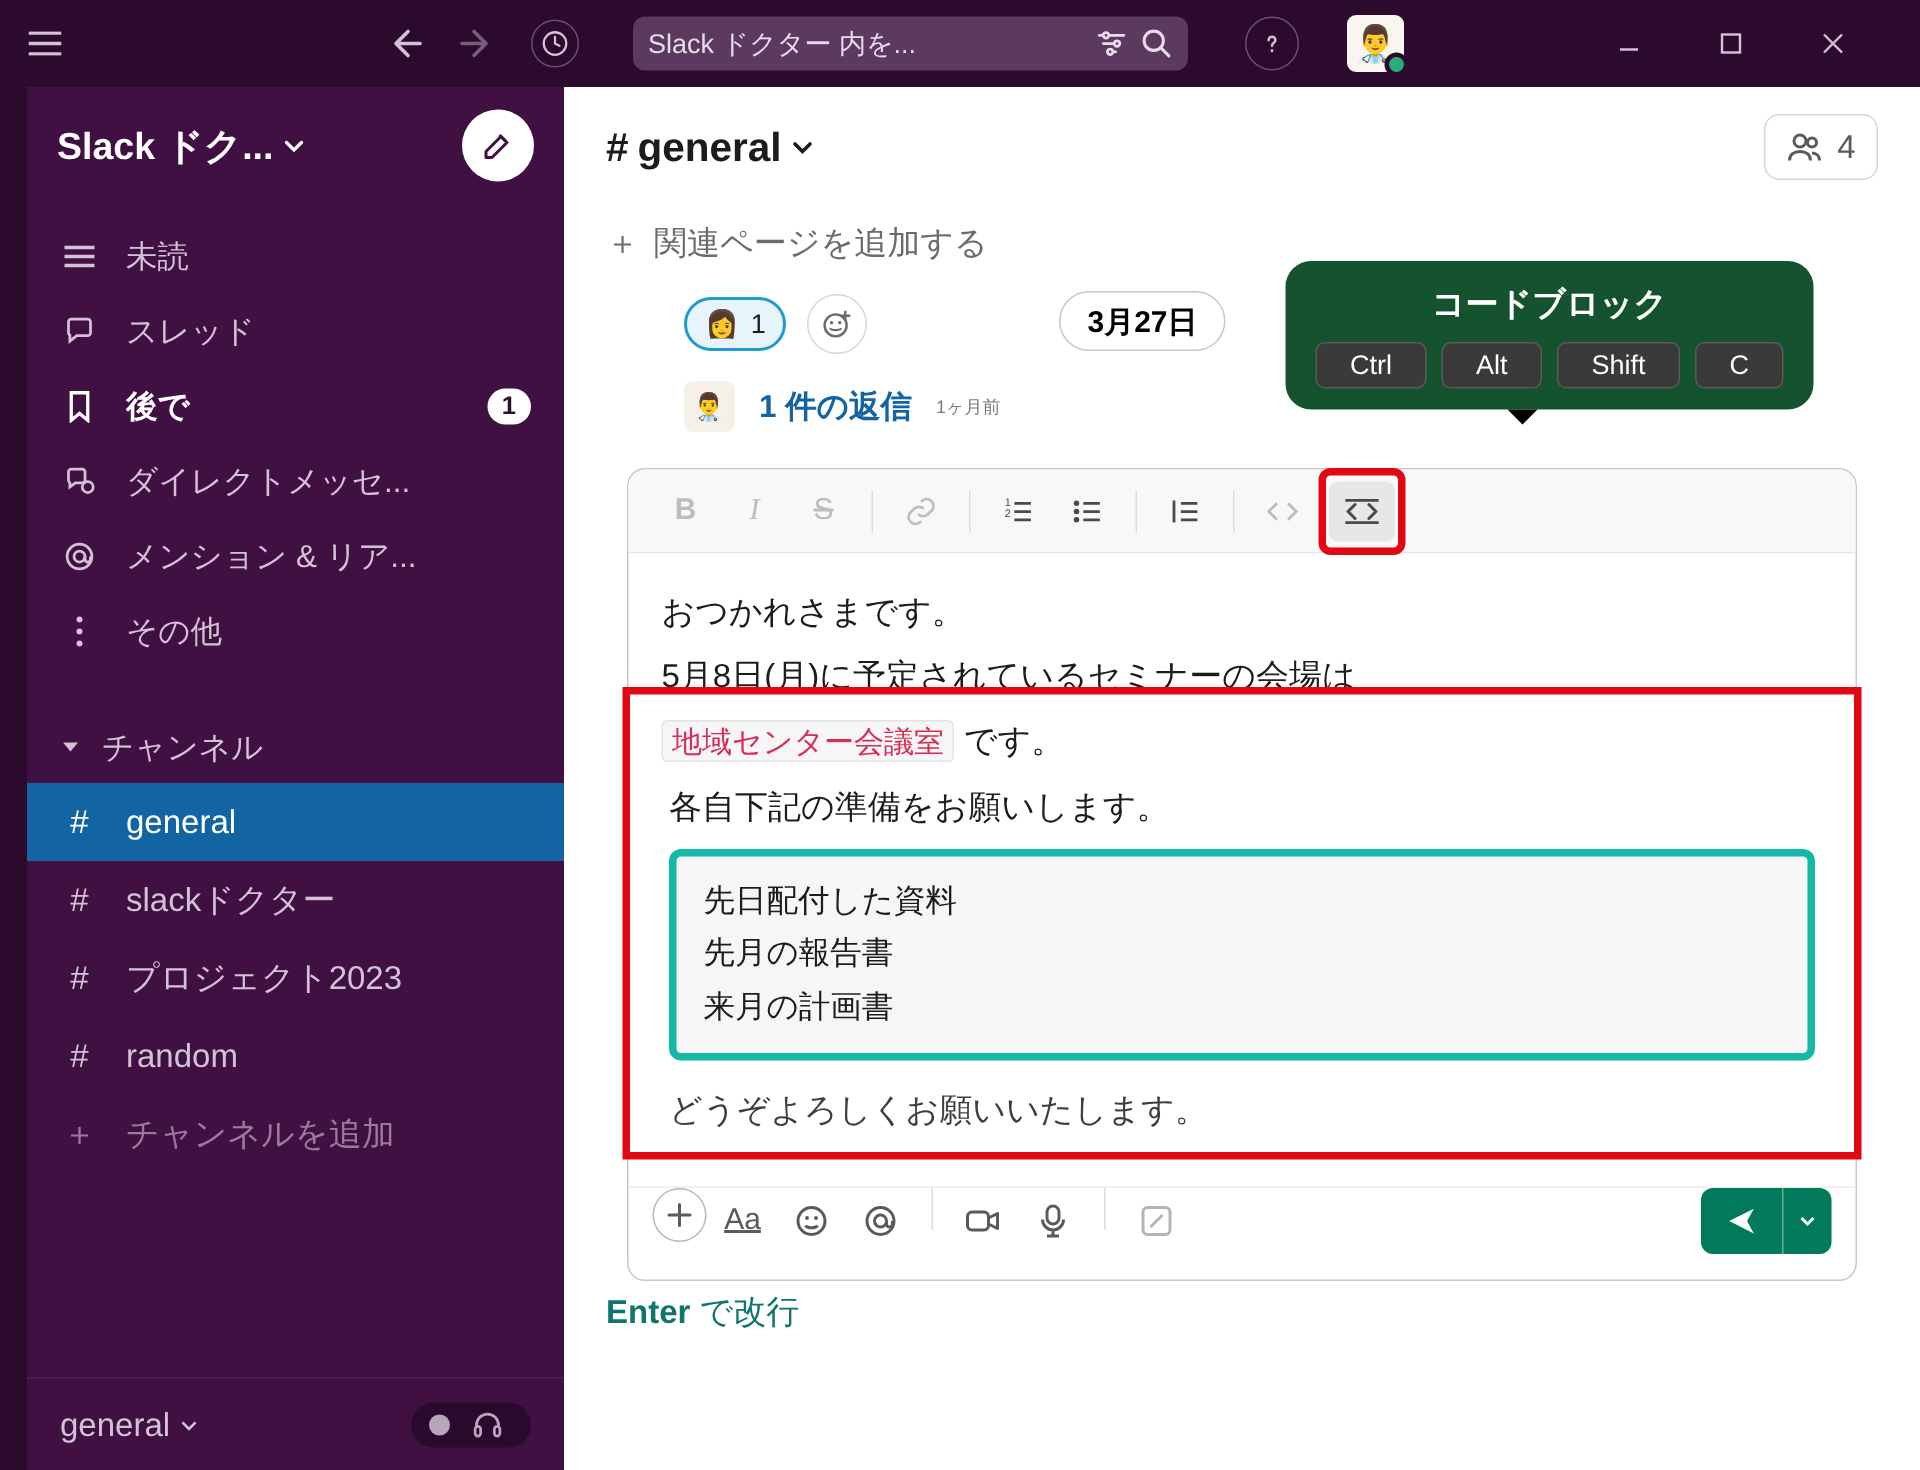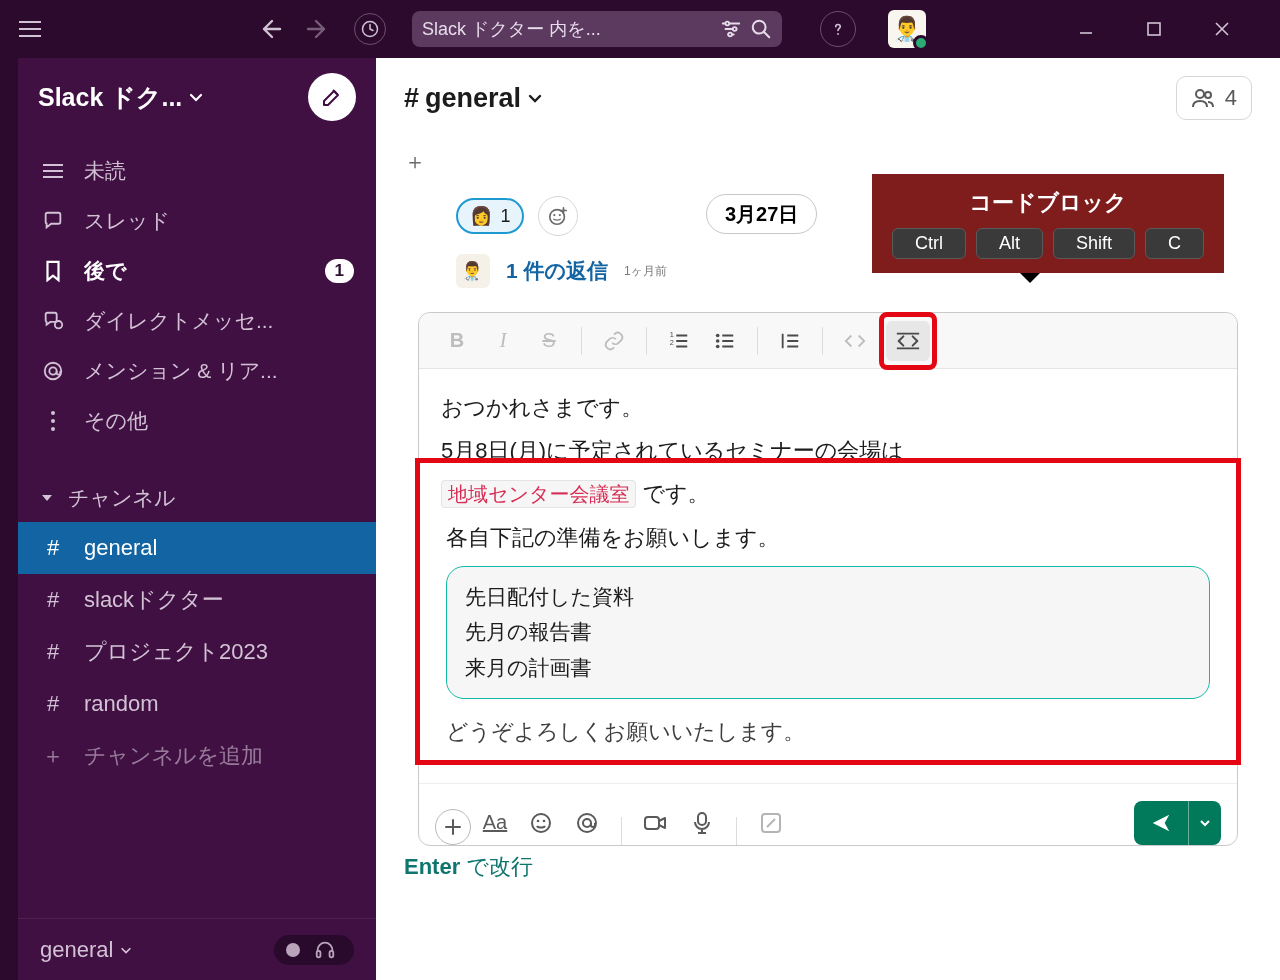--- a/index.html
+++ b/index.html
@@ -3,21 +3,21 @@
 <meta charset="utf-8">
 <style>
 * { margin: 0; padding: 0; box-sizing: border-box; font-family: -apple-system, BlinkMacSystemFont, "Segoe UI", "Hiragino Kaku Gothic ProN", "Hiragino Sans", Meiryo, sans-serif; }
 html, body { width: 1280px; height: 980px; overflow: hidden; }
 .titlebar { height: 58px; background: #2c0a2e; display: flex; align-items: center; padding: 0 10px; gap: 8px; }
 .hamburger-btn { width: 40px; height: 40px; display: flex; align-items: center; justify-content: center; color: #d1c3d3; cursor: pointer; border-radius: 6px; }
 .nav-btns { display: flex; align-items: center; gap: 4px; margin-left: 190px; }
 .nav-btn { width: 44px; height: 40px; display: flex; align-items: center; justify-content: center; color: #d1c3d3; cursor: pointer; border-radius: 6px; }
 .nav-btn.disabled { opacity: 0.45; cursor: default; }
 .history-btn { width: 44px; height: 40px; display: flex; align-items: center; justify-content: center; color: #d1c3d3; cursor: pointer; border-radius: 6px; border: 1.5px solid #6b4f6e; border-radius: 50%; width: 32px; height: 32px; margin: 0 10px; }
-.search-box { flex: 0 0 370px; height: 36px; background: #5c3a5f; border-radius: 8px; display: flex; align-items: center; padding: 0 10px; color: #e8dceb; font-size: 18px; font-weight: 500; margin-left: 8px; }
+.search-box { flex: 0 0 370px; height: 36px; background: #5c3a5f; border-radius: 8px; display: flex; align-items: center; padding: 0 10px; color: #e8dceb; font-size: 18px; font-weight: 500; margin-left: 18px; }
 .search-box .search-text { flex: 1; white-space: nowrap; overflow: hidden; text-overflow: ellipsis; }
 .search-box .sicon { margin-left: 8px; display: flex; }
 .help-btn { width: 36px; height: 36px; display: flex; align-items: center; justify-content: center; color: #d1c3d3; margin-left: 30px; cursor: pointer; border: 1.5px solid #6b4f6e; border-radius: 50%; }
 .avatar-wrap { position: relative; margin-left: 24px; }
 .avatar { width: 38px; height: 38px; border-radius: 6px; background: #f8f6ee; display: flex; align-items: center; justify-content: center; font-size: 24px; }
 .presence { position: absolute; right: -3px; bottom: -3px; width: 16px; height: 16px; background: #2bac76; border-radius: 50%; border: 3px solid #2c0a2e; }
 .win-ctrls { margin-left: auto; display: flex; gap: 36px; padding-right: 24px; }
 .win-ctrl { color: #d1c3d3; cursor: pointer; width: 32px; text-align: center; }
 .app-body { display: flex; height: calc(980px - 58px); }
 .leftrail { width: 18px; background: #2c0a2e; }
@@ -48,37 +48,37 @@
 .msg-area { flex: 1; padding: 6px 28px 0 28px; position: relative; }
 .reaction-row { display: flex; align-items: center; gap: 14px; margin-left: 52px; margin-top: 4px; position: relative; }
 .react-pill { height: 36px; border-radius: 18px; display: flex; align-items: center; padding: 0 12px; gap: 8px; font-size: 18px; cursor: pointer; }
 .react-pill.sel { background: #e8f4fb; border: 2px solid #1d9bd1; color: #1d1c1d; }
 .react-add { width: 40px; height: 40px; border-radius: 50%; border: 1px solid #d7d7d8; display: flex; align-items: center; justify-content: center; color: #6b6b6b; cursor: pointer; font-size: 20px; }
 .date-pill { position: absolute; left: 250px; top: -2px; height: 40px; border: 1.5px solid #c7c7c8; border-radius: 22px; background: #fff; display: flex; align-items: center; padding: 0 18px; font-size: 20px; font-weight: 700; z-index: 1; }
 .reply-row { display: flex; align-items: center; gap: 16px; margin-left: 52px; margin-top: 18px; }
 .reply-avatar { width: 34px; height: 34px; border-radius: 6px; background: #f6f1e8; display: flex; align-items: center; justify-content: center; font-size: 18px; }
 .reply-link { color: #1264a3; font-weight: 700; font-size: 21px; cursor: pointer; }
 .reply-time { color: #7a7a7a; font-size: 12px; }
-.tooltip { position: absolute; left: 416px; top: -22px; background: #7f1d1d; color: #fff; border-radius: 0; padding: 14px 20px; z-index: 20; text-align: center; }
+.tooltip { position: absolute; left: 401px; top: -22px; background: #14532d; color: #fff; border-radius: 17px; padding: 14px 20px; z-index: 20; text-align: center; }
 .tooltip .tt-title { font-size: 22px; font-weight: 700; margin-bottom: 10px; white-space: nowrap; }
 .tooltip .tt-keys { display: flex; gap: 10px; justify-content: center; }
 .tooltip .tt-key { background: #3a3a3a; border: 1px solid #5a5a5a; border-radius: 6px; padding: 4px 22px; font-size: 18px; }
 .tooltip::after { content: ""; position: absolute; bottom: -10px; left: 148px; border: 10px solid transparent; border-top-color: #000; border-bottom: none; }
 .composer { margin: 24px 14px 0 14px; border: 1.5px solid #c9c9ca; border-radius: 12px; background: #fff; position: relative; }
 .fmt-toolbar { height: 56px; background: #f8f8f8; border-radius: 12px 12px 0 0; display: flex; align-items: center; padding: 0 16px; gap: 2px; border-bottom: 1px solid #e5e5e6; }
 .fmt-btn { width: 44px; height: 40px; display: flex; align-items: center; justify-content: center; color: #bdbdbe; border-radius: 6px; cursor: pointer; }
 .fmt-btn.enabled { color: #4a4a4a; }
 .fmt-sep { width: 1px; height: 28px; background: #dcdcdd; margin: 0 8px; }
 .fmt-highlight { border: 5px solid #e30613; border-radius: 8px; width: 58px; height: 58px; display: flex; align-items: center; justify-content: center; }
 .composer-body { padding: 18px 22px; font-size: 22px; color: #1d1c1d; line-height: 1.95; }
 .inline-code { background: #f6f6f6; border: 1px solid #e3e3e3; border-radius: 4px; padding: 1px 6px; color: #d72d54; font-family: ui-monospace, Menlo, Consolas, monospace; font-size: 20px; }
 .red-frame { border: 5px solid #e30613; margin: -58px -26px 0 -26px; padding: 54px 26px 6px 26px; pointer-events: none; position: relative; }
 .red-frame-inner { pointer-events: auto; }
-.code-block { background: #f6f6f6; border: 1px solid #14b8a6; border-radius: 18px; padding: 12px 18px; font-size: 21px; line-height: 1.7; margin: 6px 0 12px 0; }
-.composer-actions { height: 62px; display: flex; align-items: flex-end; padding: 0 16px; gap: 2px; border-top: 1px solid #eeeeef; }
+.code-block { background: #f6f6f6; border: 5px solid #14b8a6; border-radius: 8px; padding: 12px 18px; font-size: 21px; line-height: 1.7; margin: 6px 0 12px 0; }
+.composer-actions { height: 62px; display: flex; align-items: flex-start; padding: 0 16px; gap: 2px; border-top: 1px solid #eeeeef; }
 .act-btn { width: 44px; height: 44px; display: flex; align-items: center; justify-content: center; color: #5a5a5a; border-radius: 6px; cursor: pointer; }
 .add-circle { width: 36px; height: 36px; border: 1.5px solid #b8b8b9; border-radius: 50%; display: flex; align-items: center; justify-content: center; color: #5a5a5a; cursor: pointer; }
 .act-sep { width: 1px; height: 28px; background: #dcdcdd; margin: 0 10px; }
 .send-btn { margin-left: auto; height: 44px; background: #007a5a; border-radius: 8px; display: flex; align-items: center; color: #fff; cursor: pointer; }
 .send-btn .send-main { padding: 0 16px; display: flex; align-items: center; }
 .send-btn .send-caret { border-left: 1px solid rgba(255,255,255,0.4); padding: 0 10px; height: 100%; display: flex; align-items: center; }
 .hint-row { text-align: left; padding: 6px 22px 0 0; color: #0f766e; font-size: 22px; }
 svg { display: block; }
 </style>
 </head>
@@ -294,20 +294,21 @@
             <path d="M2 21c0-4 3-6 7-6s7 2 7 6" stroke="currentColor" stroke-width="2"></path>
             <circle cx="17" cy="9" r="3" stroke="currentColor" stroke-width="2"></circle>
             <path d="M22 21c0-3-2-5-5-5" stroke="currentColor" stroke-width="2"></path>
           </svg>
         <span>4</span>
       </div>
     </div>
 
     <div class="add-related">
       <span>＋</span>
+      <span>関連ページを追加する</span>
     </div>
 
     <div class="msg-area">
       <div class="reaction-row">
         <div class="react-pill sel">
           <span>👩</span>
           <span>1</span>
         </div>
         <div class="react-add">
           <svg width="22" height="22" viewBox="0 0 24 24" fill="none">

